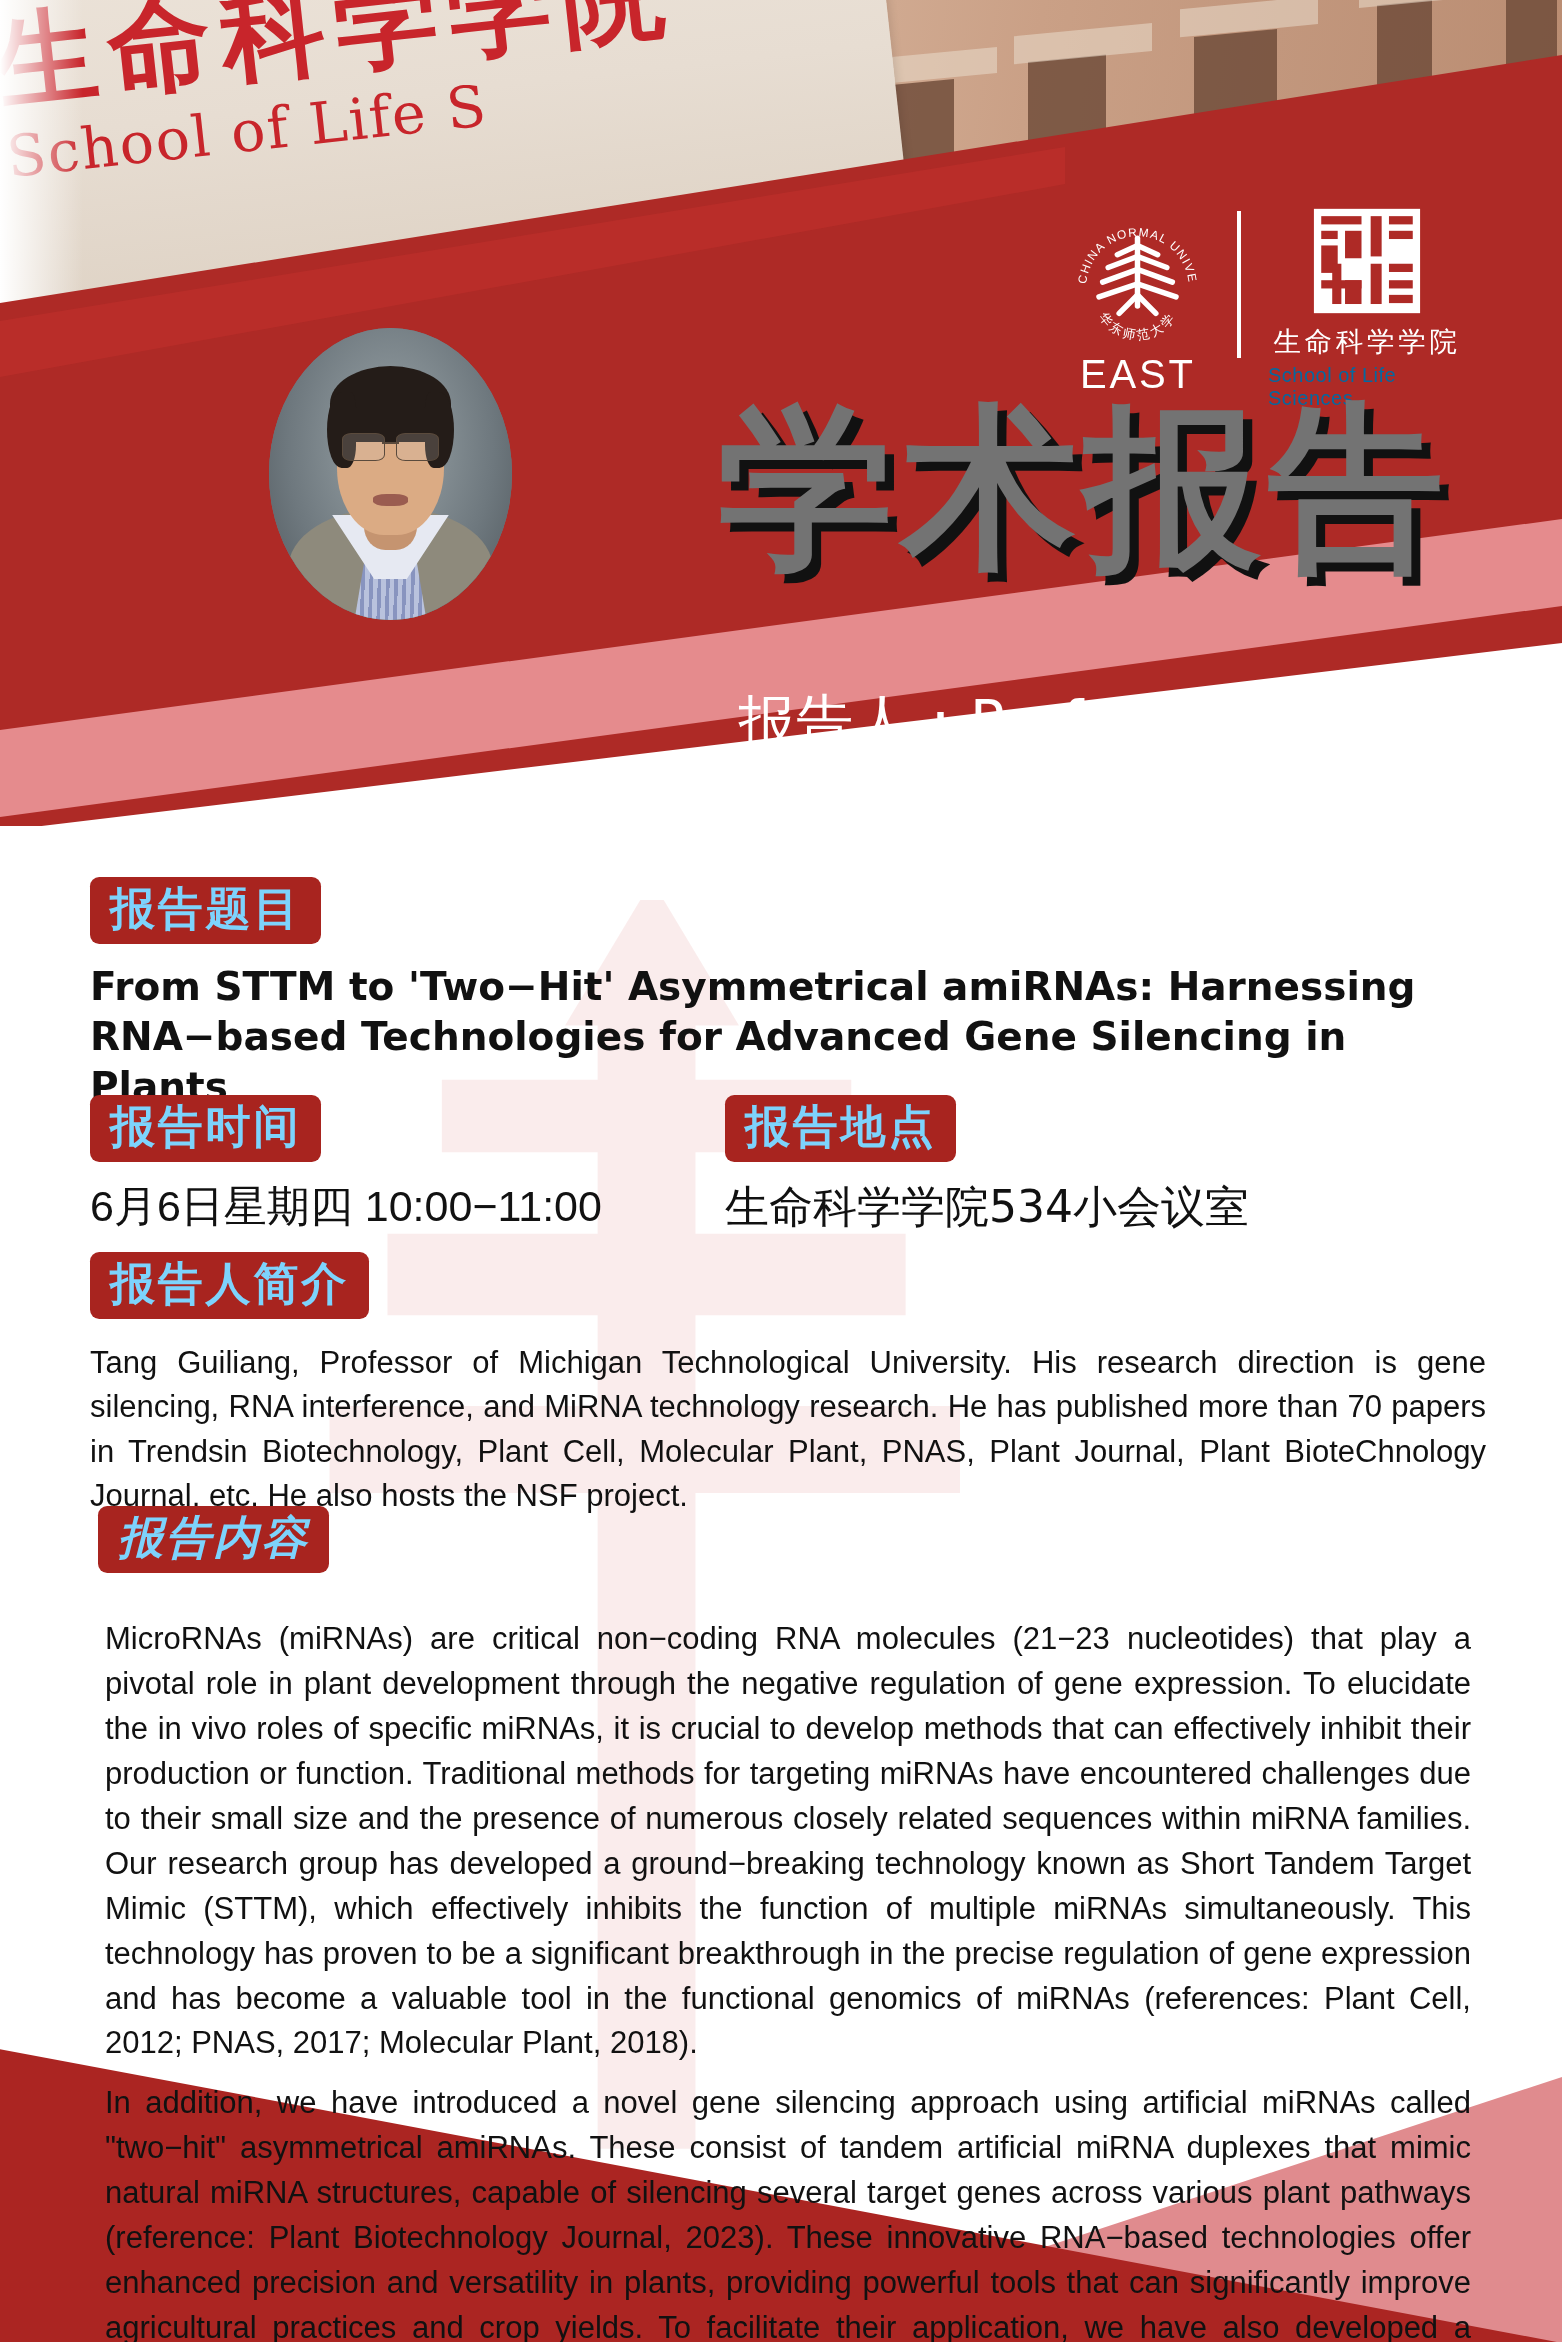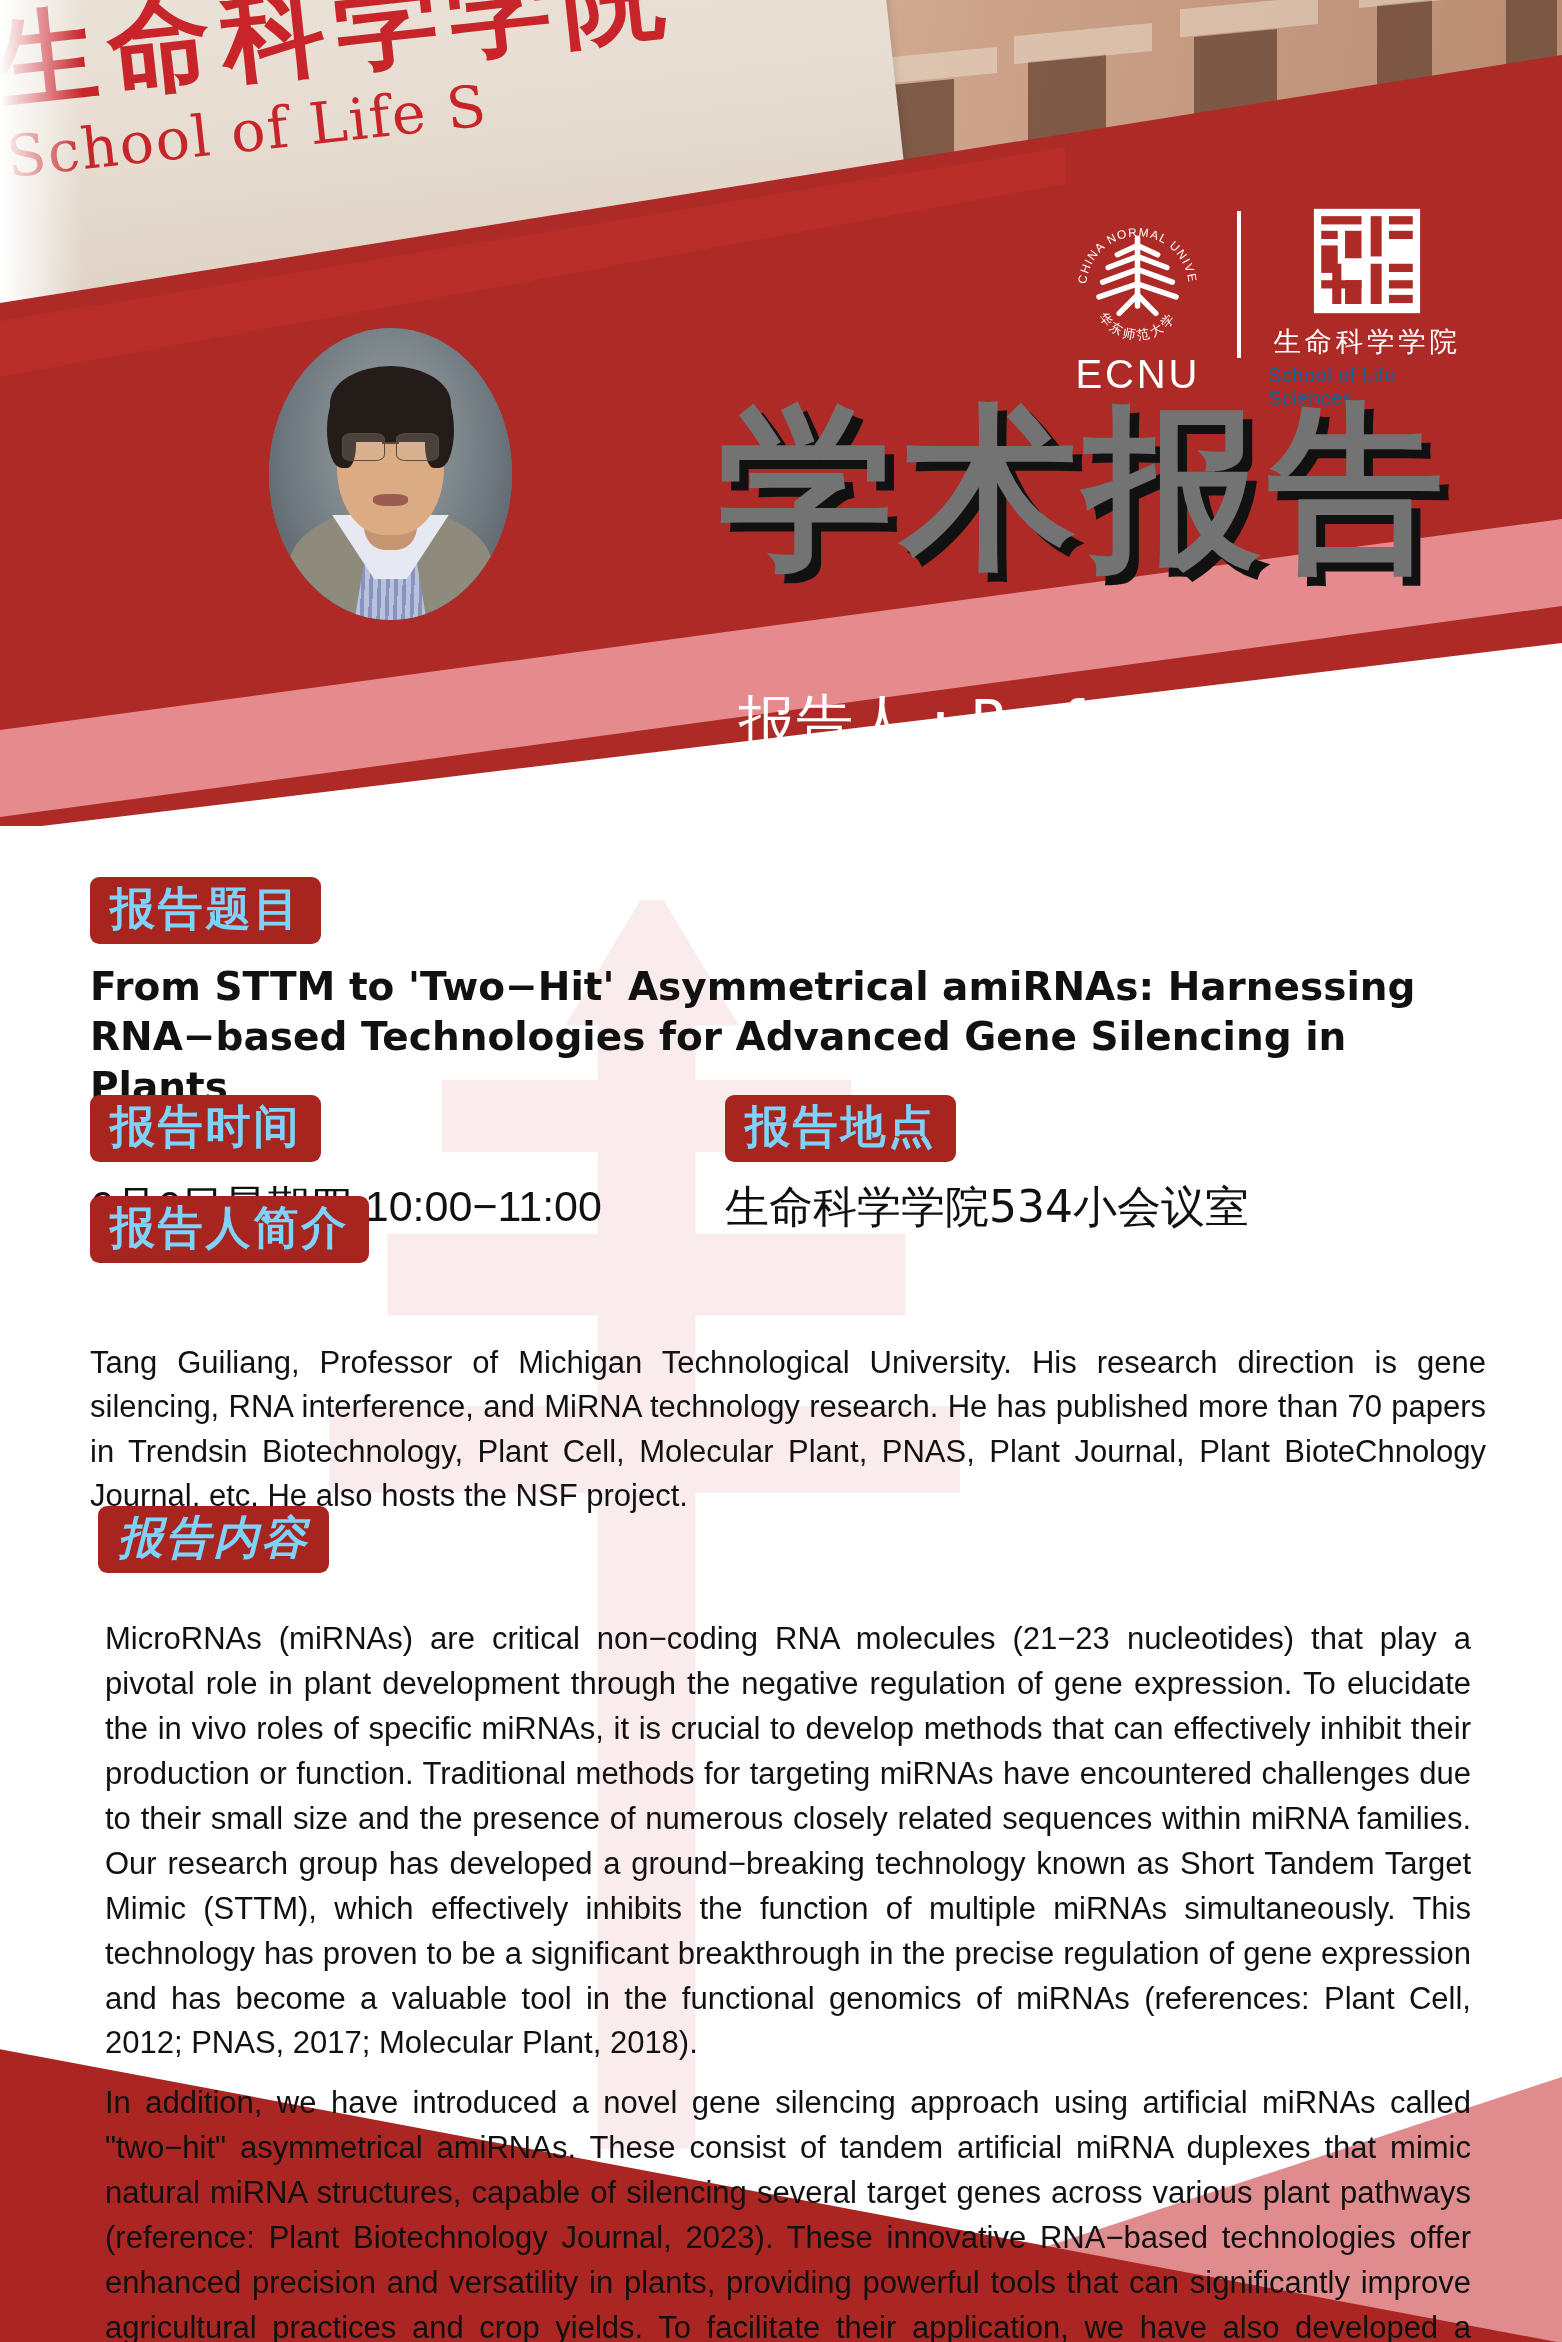--- a/index.html
+++ b/index.html
@@ -160,21 +160,21 @@
     position:absolute; left:90px; top:962px; width:1396px;
     font-size:39px; line-height:1.28; font-weight:700; color:#111;
     font-family:"DejaVu Sans","Liberation Sans",sans-serif;
   }
   .sec-time{ position:absolute; left:90px; top:1095px; }
   .time-val{ position:absolute; left:90px; top:1178px; font-size:43px;
     font-family:Liberation Sans, sans-serif; }
   .sec-place{ position:absolute; left:725px; top:1095px; }
   .place-val{ position:absolute; left:725px; top:1178px; font-size:44px;
     font-family:"DejaVu Sans","Liberation Sans",sans-serif; }
-  .sec-bio{ position:absolute; left:90px; top:1196px; }
+  .sec-bio{ position:absolute; left:90px; top:1252px; }
   .bio-text{
     position:absolute; left:90px; top:1341px; width:1396px;
     font-size:31px; line-height:1.43; text-align:justify; color:#111;
     font-family:"Liberation Sans",sans-serif;
   }
   .sec-abs{ position:absolute; left:98px; top:1506px;font-style:italic; }
   .abs-text{
     position:absolute; left:90px; top:1602px; width:1396px;
     font-size:31px; line-height:1.45; text-align:justify; color:#111;
     font-family:"Liberation Sans",sans-serif;
@@ -253,21 +253,21 @@
       <g stroke="#fff" stroke-width="6" fill="none" stroke-linecap="round">
         <path d="M78 34 L78 108"></path>
         <path d="M56 52 L78 42 L100 52"></path>
         <path d="M46 66 L78 54 L110 66"></path>
         <path d="M40 82 L78 68 L116 82"></path>
         <path d="M36 98 L78 84 L120 98"></path>
         <path d="M78 96 L58 116"></path>
         <path d="M78 96 L98 116"></path>
       </g>
     </svg>
-    <div class="ecnu-word">ECNU</div>
+    <div class="ecnu-word">EAST</div>
   </div>
 
   <div class="logo-divider"></div>
 
   <div class="logo-right">
     <svg width="110" height="108" viewBox="0 0 120 118">
       <rect x="2" y="2" width="116" height="114" fill="#fff"></rect>
       <g fill="#ae2a26">
         <rect x="10" y="10" width="44" height="9"></rect>
         <rect x="10" y="26" width="18" height="9"></rect>

